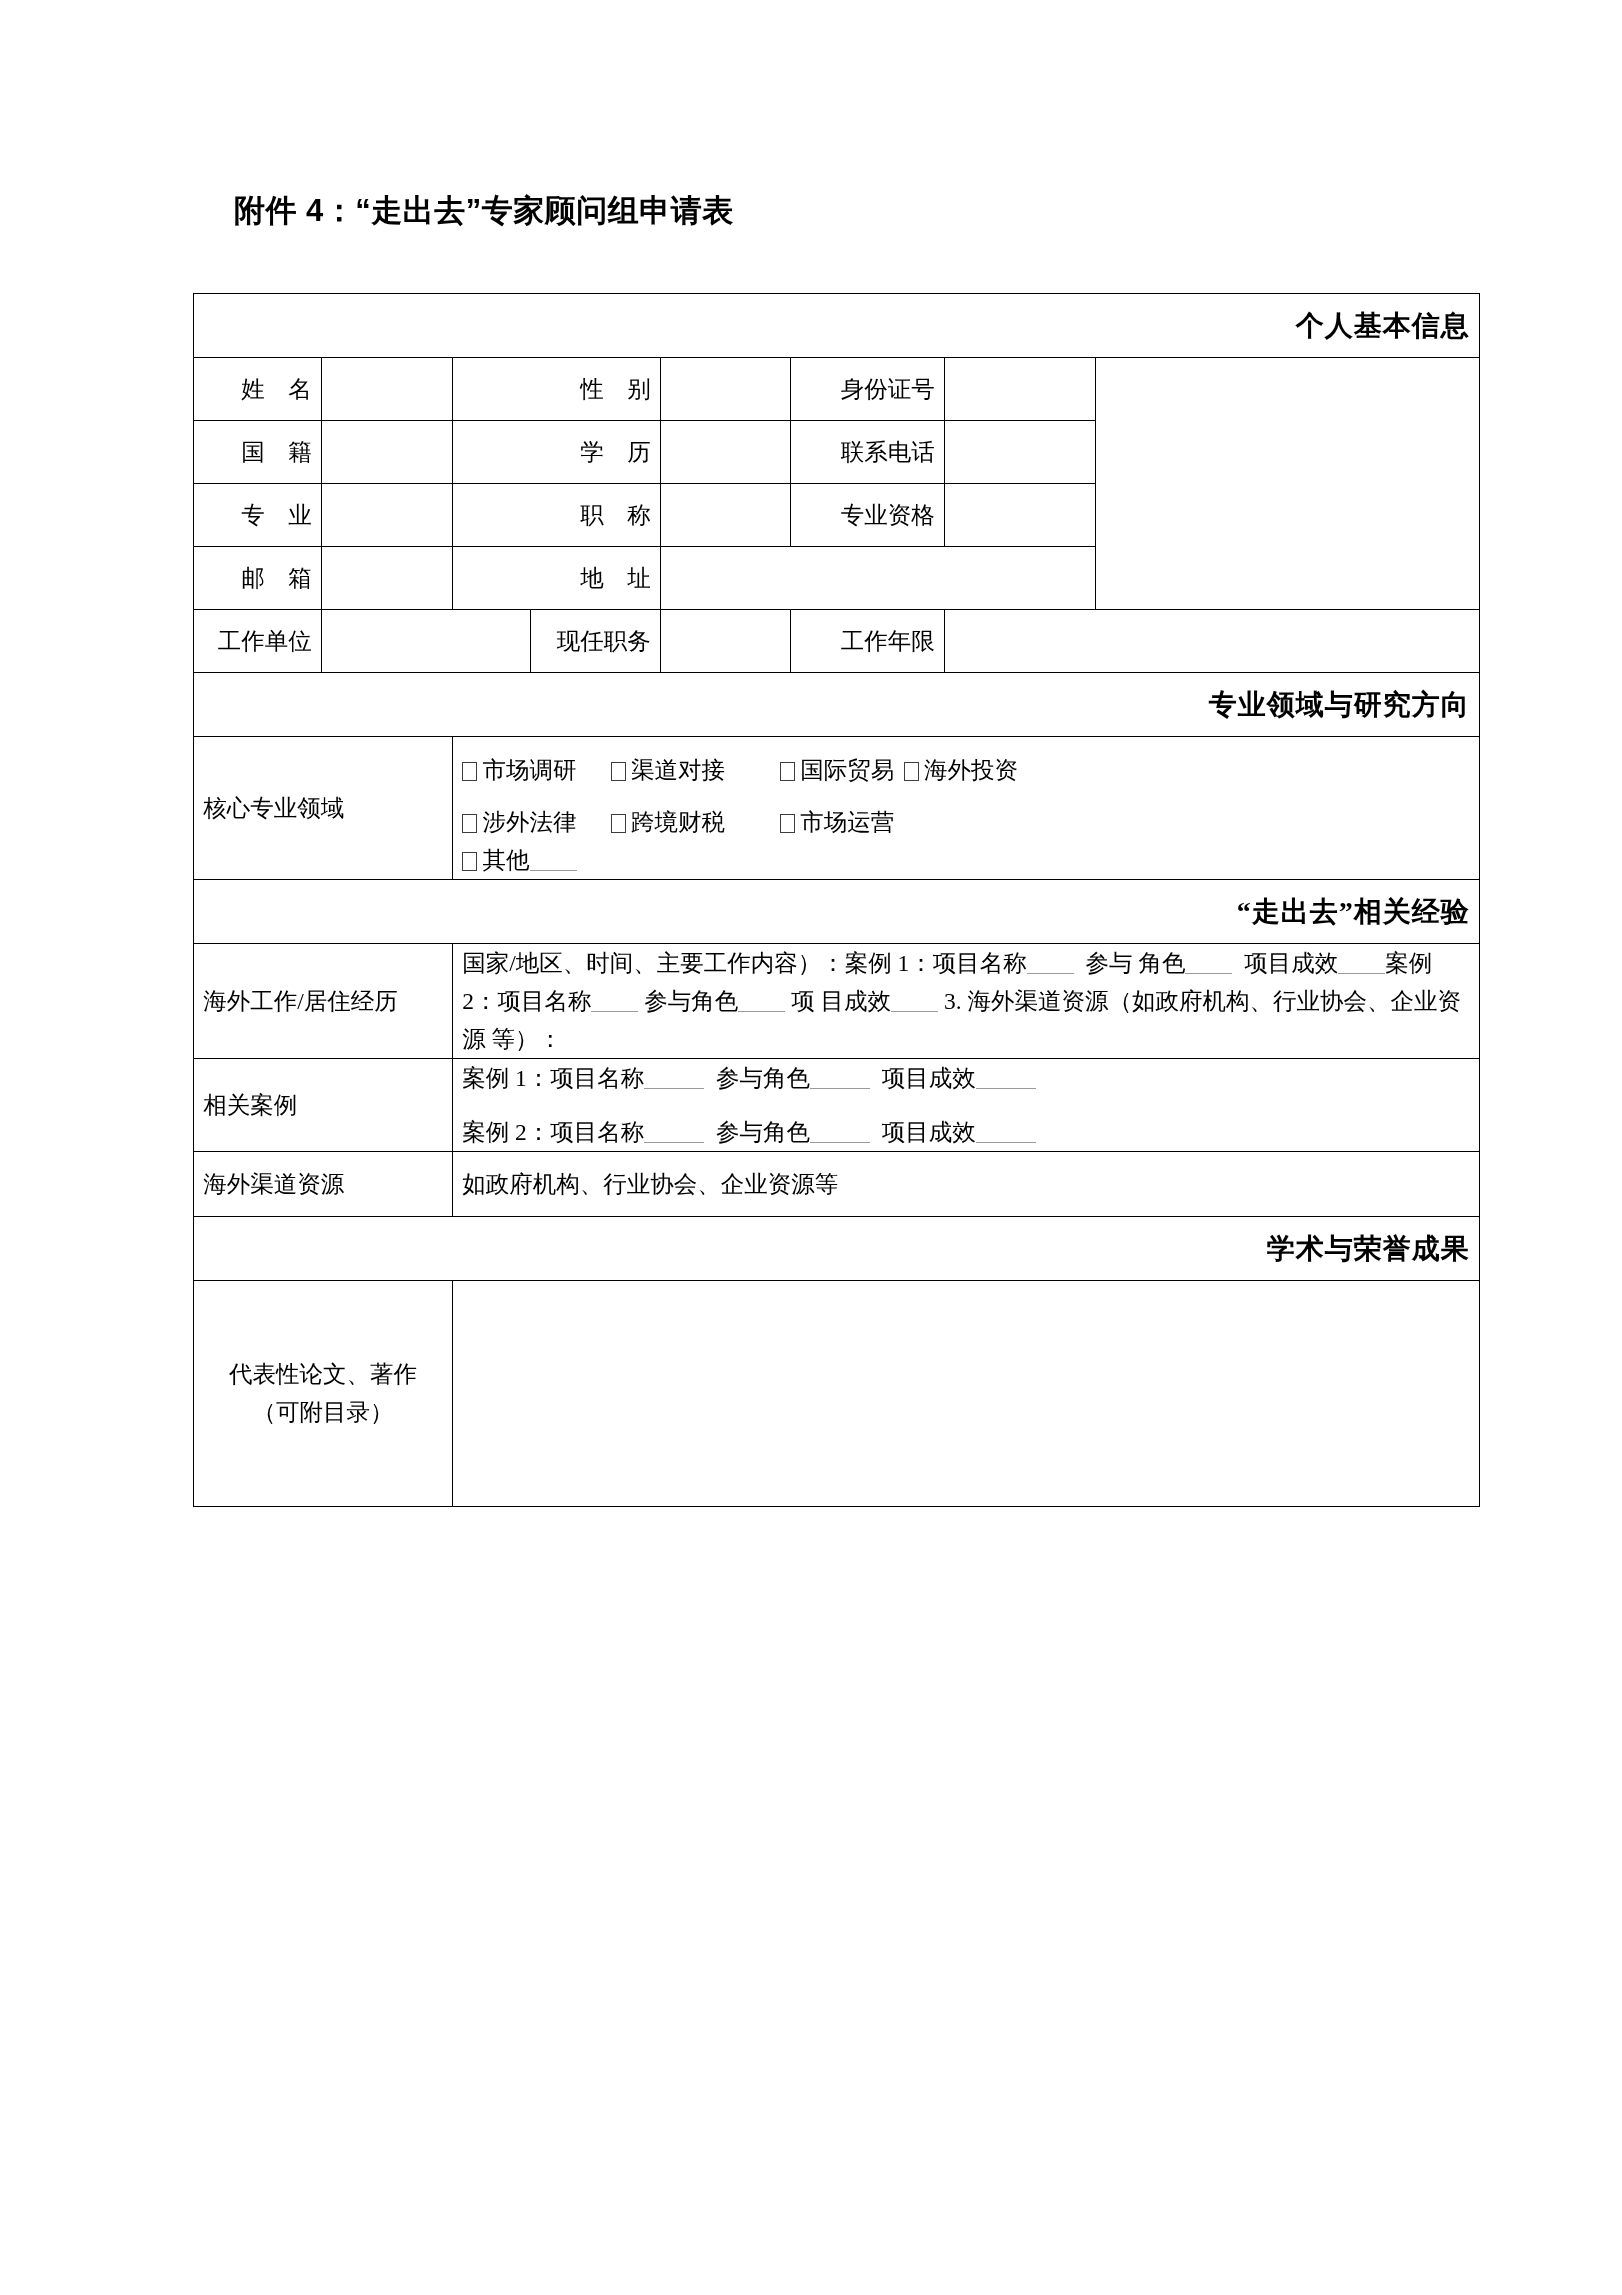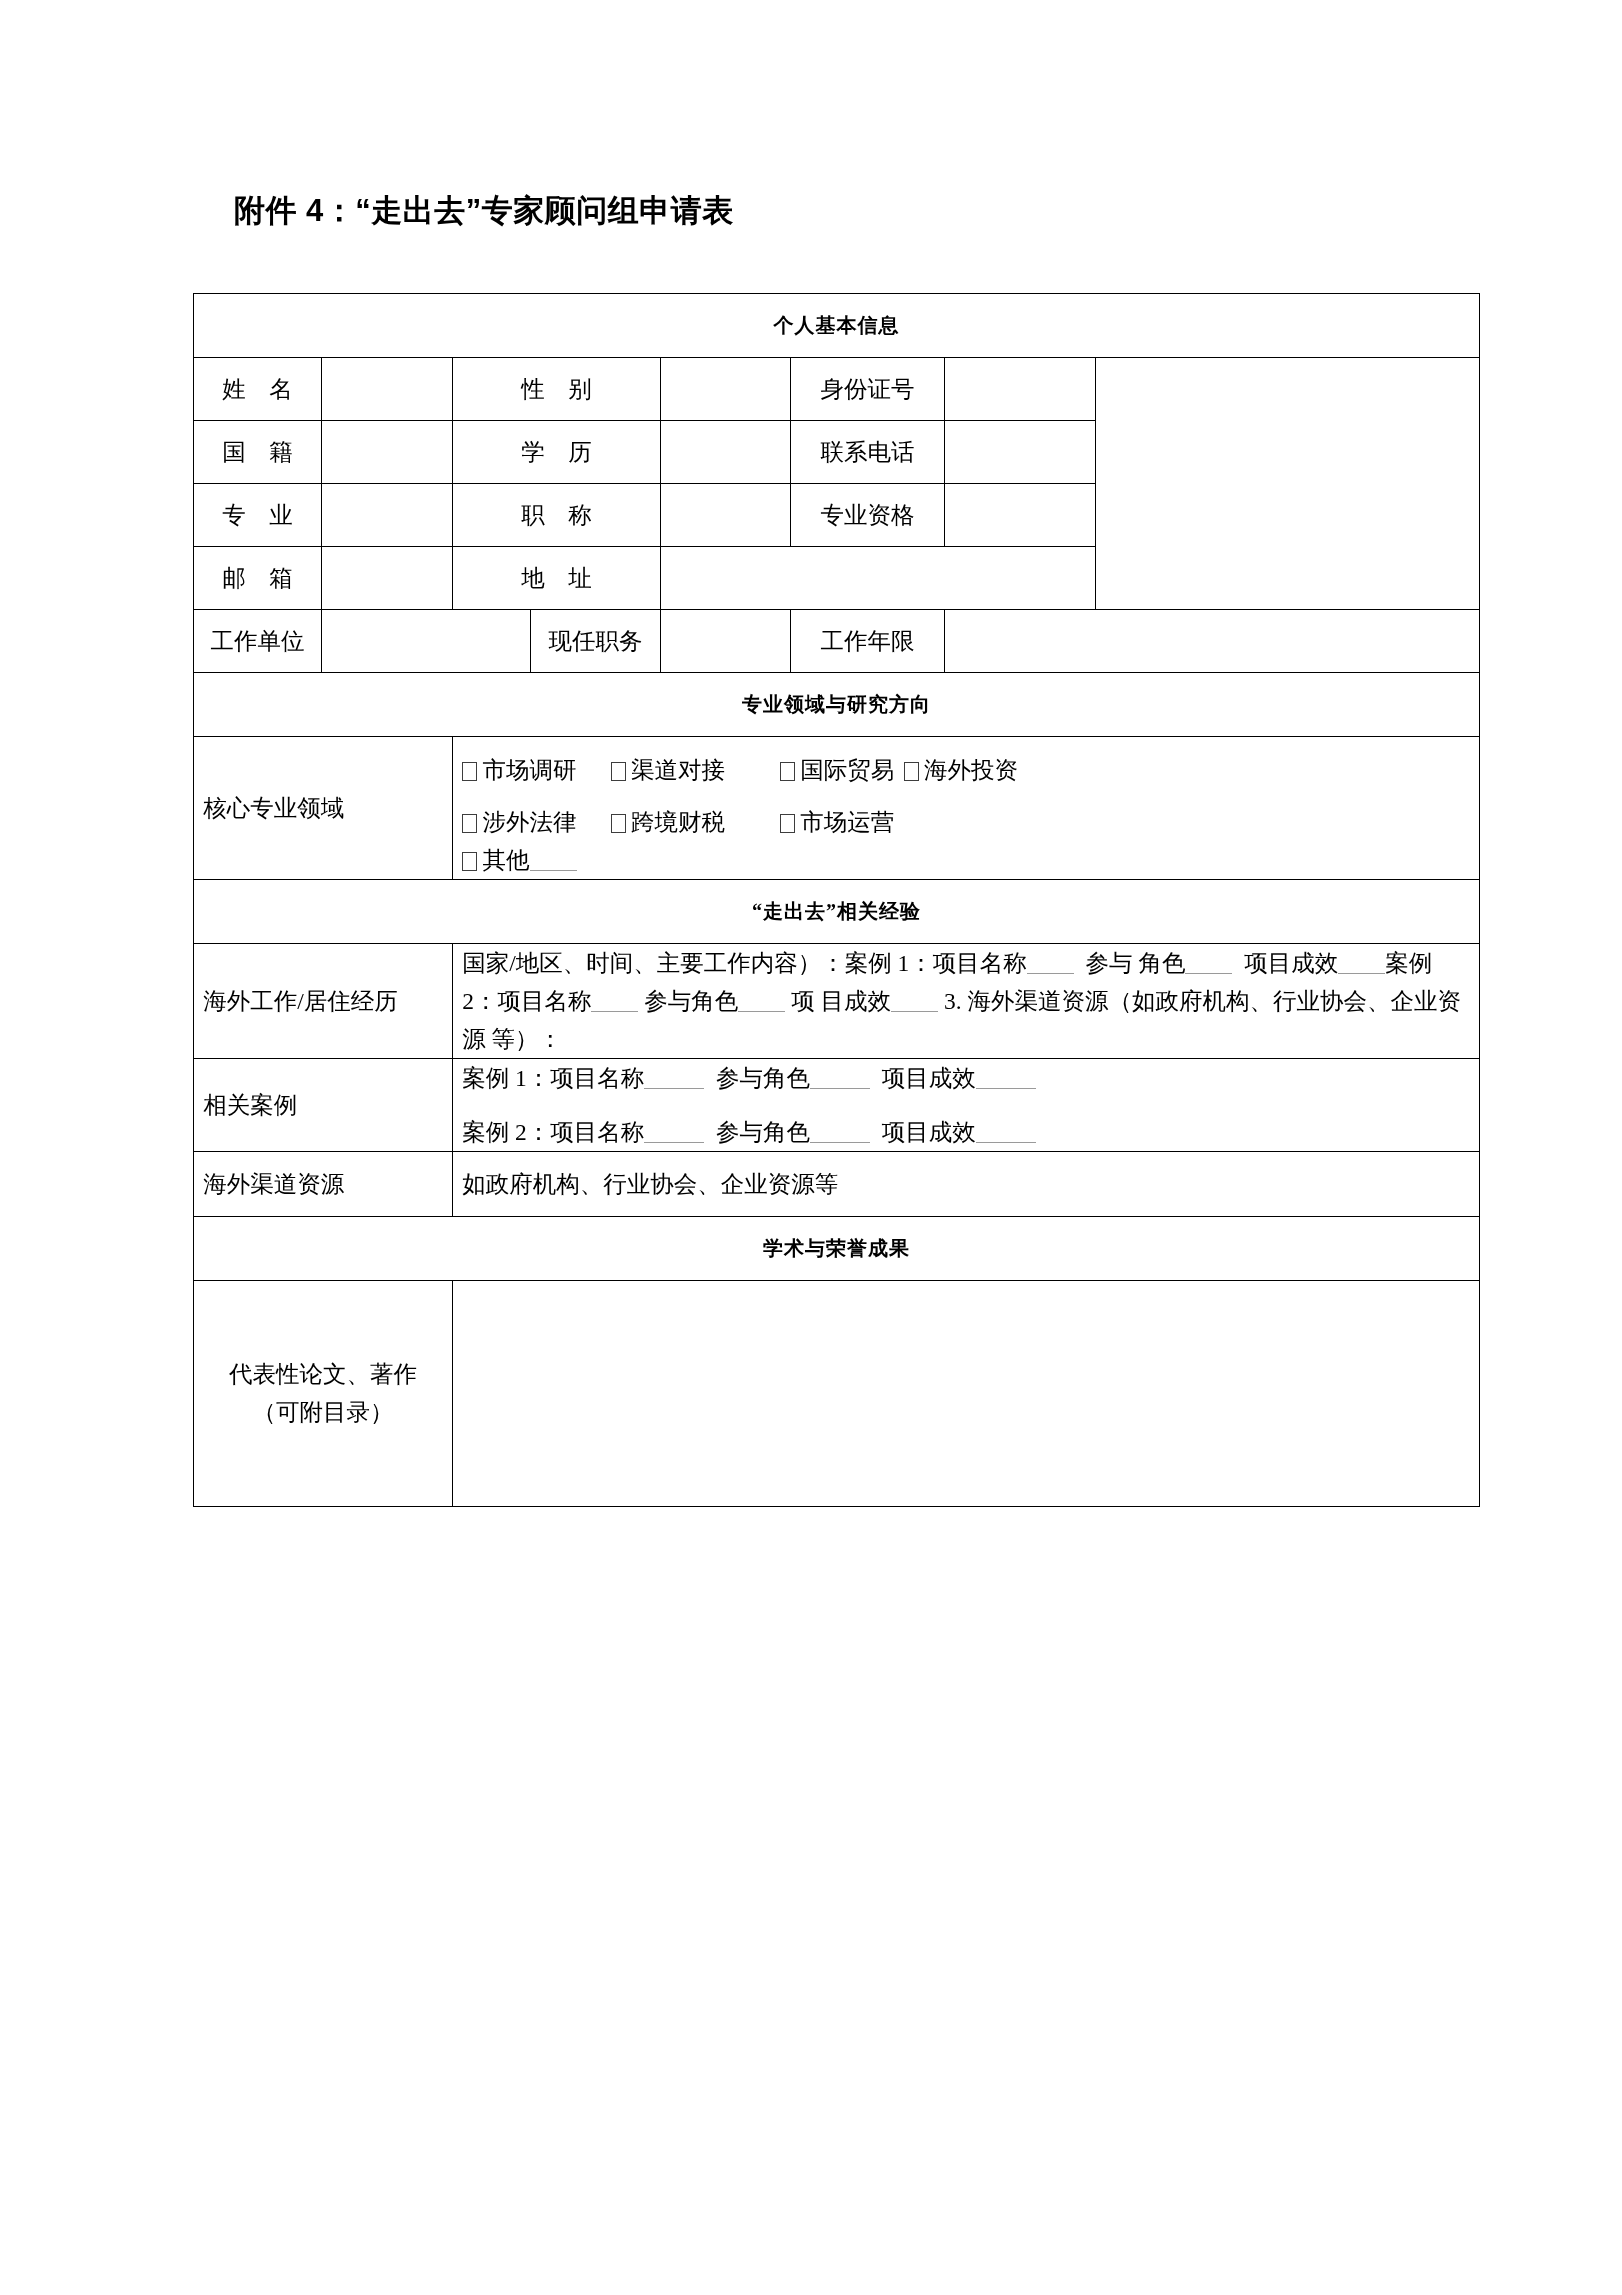--- a/index.html
+++ b/index.html
@@ -41,28 +41,28 @@
     table-layout: fixed;
     font-size: 23.5px;
   }
   table.form td {
     border: 1.5px solid #000000;
     padding: 0 9.2px;
     vertical-align: middle;
     line-height: 1.62;
   }
   .sec-head {
-    text-align: center;
+    text-align: right;
     font-weight: bold;
-    font-size: 20px;
+    font-size: 28px;
     letter-spacing: 1px;
     height: 63px;
   }
   .lbl {
-    text-align: center;
+    text-align: right;
     white-space: nowrap;
   }
   .row-h { height: 63px; }
   .row-h2 { height: 65px; }
   .blank { }
   .photo-cell { }
   .field-body {
     vertical-align: top;
     padding-top: 13.3px;
     padding-bottom: 13.3px;

